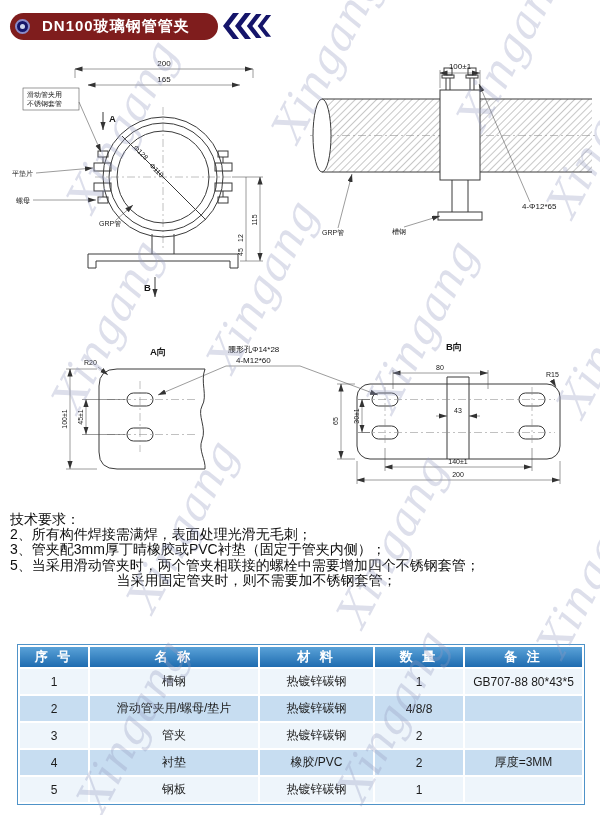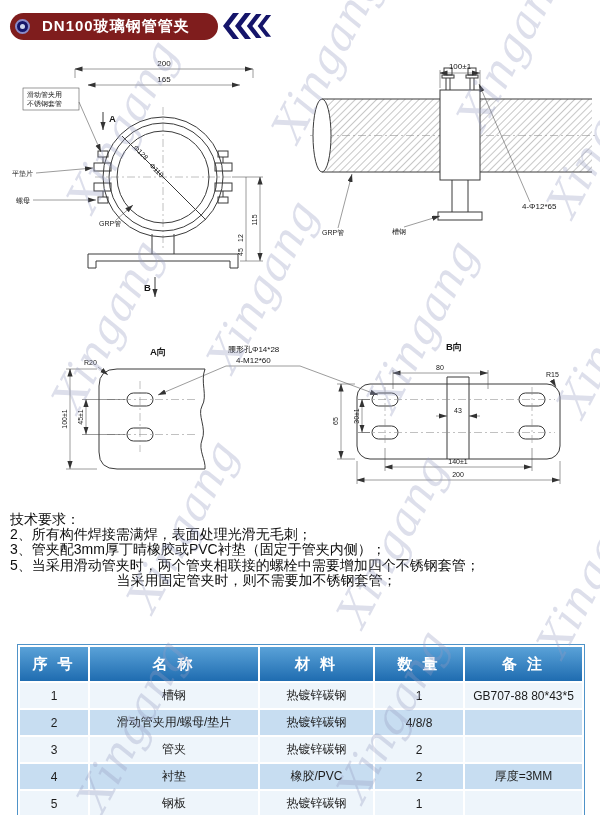--- a/index.html
+++ b/index.html
@@ -49,22 +49,22 @@
   .d7 { font-size: 7px; }
   .vt { font-size: 9.5px; font-weight: bold; }
   
   .tech { position: absolute; left: 10px; top: 512px; z-index: 2; font-size: 14px; line-height: 15.2px; color: #0d0d0d; }
   .tech-line.indent { padding-left: 23px; text-align: center; }
   
   .table-wrap { position: absolute; left: 17px; top: 644px; z-index: 2; border: 1px solid #4f93c8; }
   .parts-table { border-collapse: collapse; table-layout: fixed; width: 564px; text-align: center; }
   .parts-table th {
     background: linear-gradient(#5aa2d8, #1f6cb0);
-    color: #fff; font-size: 15px; font-weight: bold;
-    height: 36px; border: 2px solid #fff; letter-spacing: 3px;
+    color: #fff; font-size: 13px; font-weight: bold;
+    height: 22px; border: 2px solid #fff; letter-spacing: 3px;
   }
   .parts-table td { font-size: 12px; height: 27px; border: 2px solid #fff; color: #1c1c1c; }
   tr.odd  td { background: #eef5fb; }
   tr.even td { background: #c7ddf1; }
 </style>
 </head>
 <body>
 
 <div class="watermark" style="left:30px;  top:100px;">Xingang</div>
 <div class="watermark" style="left:235px; top:30px;">Xingang</div>

